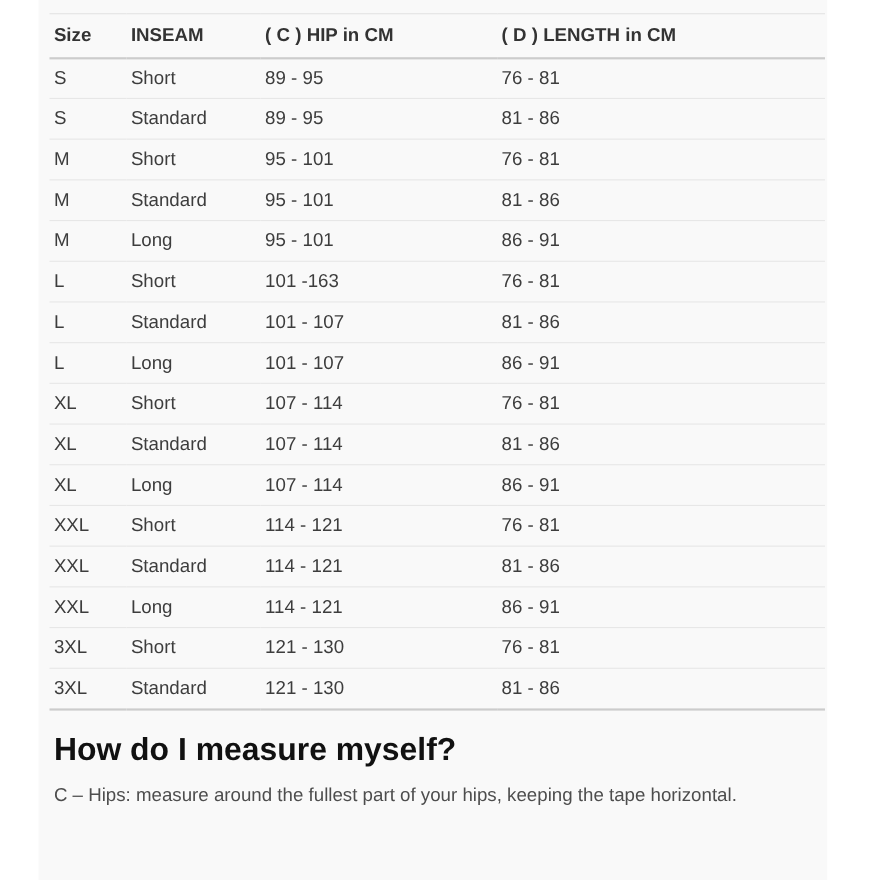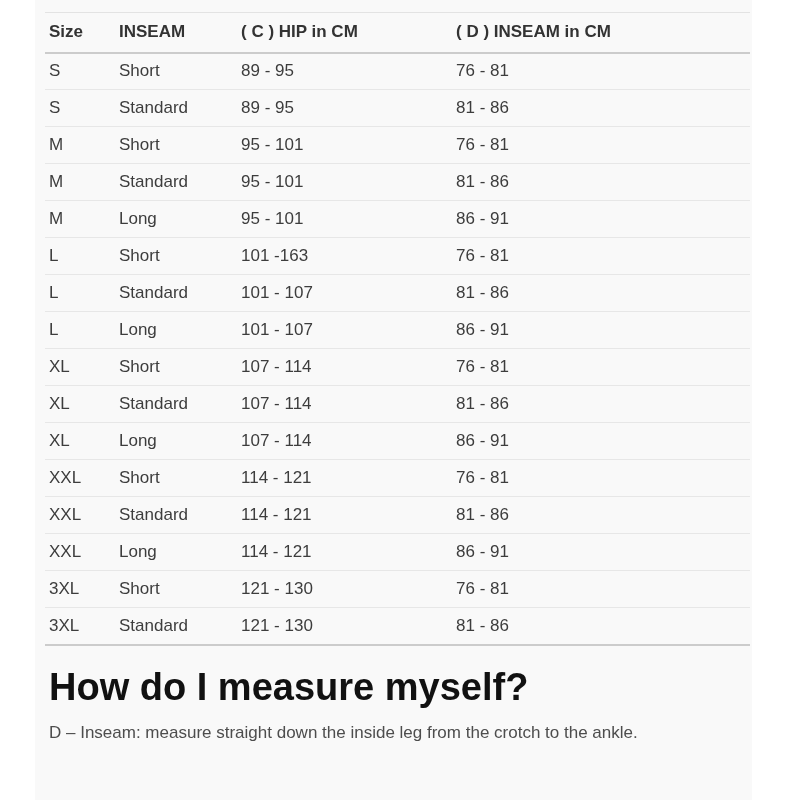--- a/index.html
+++ b/index.html
@@ -50,21 +50,21 @@
   }
   table.size-table tbody tr:last-child td {
     border-bottom: 2px solid #cccccc;
   }
   .measure-section {
     width: 705px;
     padding-left: 4px;
   }
   .measure-heading {
     margin-top: 20px;
-    font-size: 38px;
+    font-size: 29px;
     line-height: 1.15;
     font-weight: bold;
     color: #111111;
   }
   .measure-line {
     margin-top: 15px;
     font-size: 17px;
     line-height: 1.1;
     color: #4d4d4d;
   }
@@ -79,21 +79,21 @@
       <col class="c-size">
         <col class="c-length">
         <col class="c-hip">
         <col class="c-inseam">
     </colgroup>
     <thead>
       <tr>
           <th>Size</th>
           <th>INSEAM</th>
           <th>( C ) HIP in CM</th>
-          <th>( D ) INSEAM in CM</th>
+          <th>( D ) LENGTH in CM</th>
         </tr>
     </thead>
     <tbody>
         <tr>
           <td>S</td>
           <td>Short</td>
           <td>89 - 95</td>
           <td>76 - 81</td>
         </tr>
         <tr>
@@ -184,16 +184,16 @@
           <td>3XL</td>
           <td>Standard</td>
           <td>121 - 130</td>
           <td>81 - 86</td>
         </tr>
       </tbody>
   </table>
 
   <div class="measure-section">
     <h2 class="measure-heading">How do I measure myself?</h2>
-    <p class="measure-line">D – Inseam: measure straight down the inside leg from the crotch to the ankle.</p>
+    <p class="measure-line">C – Hips: measure around the fullest part of your hips, keeping the tape horizontal.</p>
   </div>
 
 </div>
 
 </body></html>

